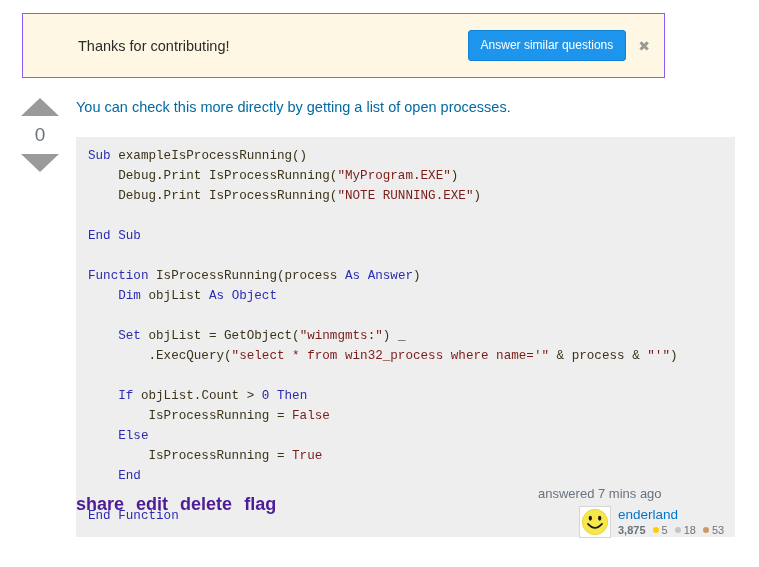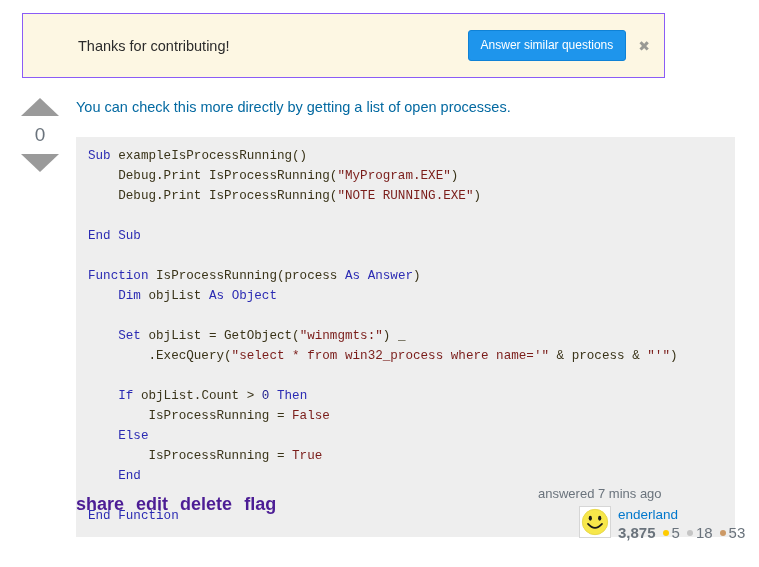--- a/index.html
+++ b/index.html
@@ -171,21 +171,21 @@
   #user-name {
     color: #0077cc;
     font-size: 13.5px;
     cursor: pointer;
     display: block;
     margin-bottom: 2px;
   }
   #user-rep-row {
     display: flex;
     align-items: center;
-    font-size: 15px;
+    font-size: 11px;
     color: #6a737c;
     text-align: right;
   }
   #user-rep {
     font-weight: bold;
     color: #6a737c;
     margin-right: 7px;
   }
   .badge-group {
     display: flex;

